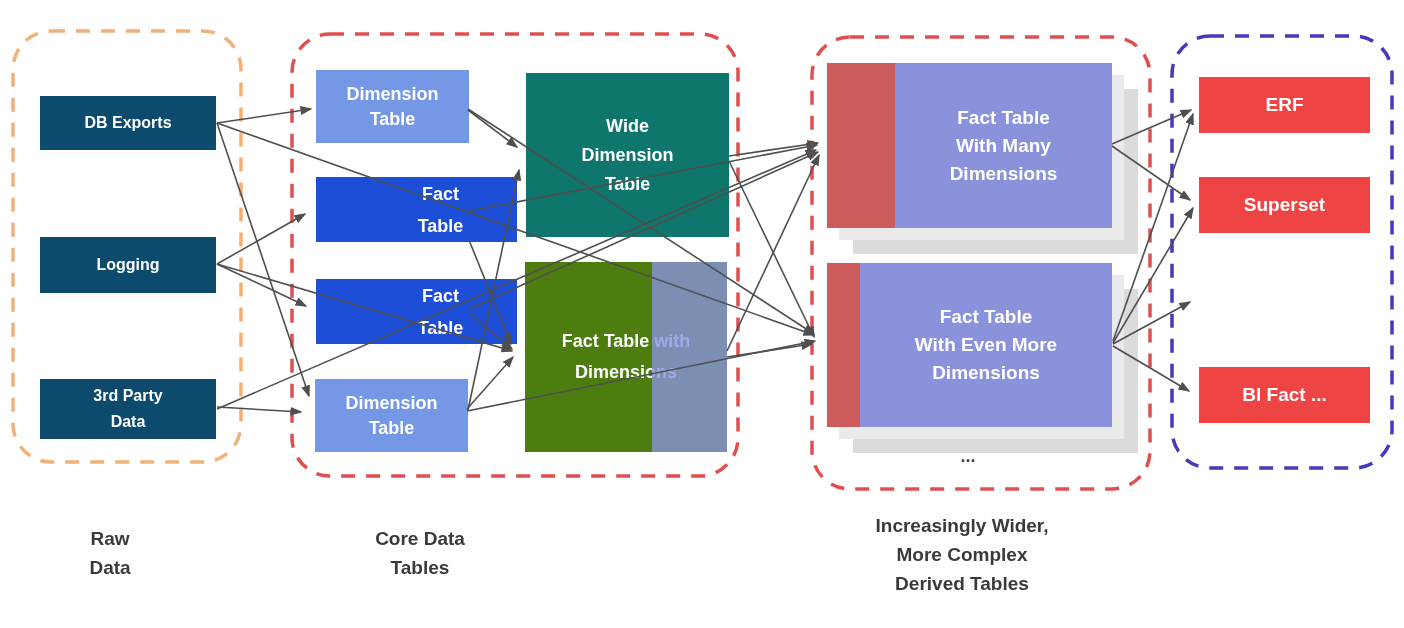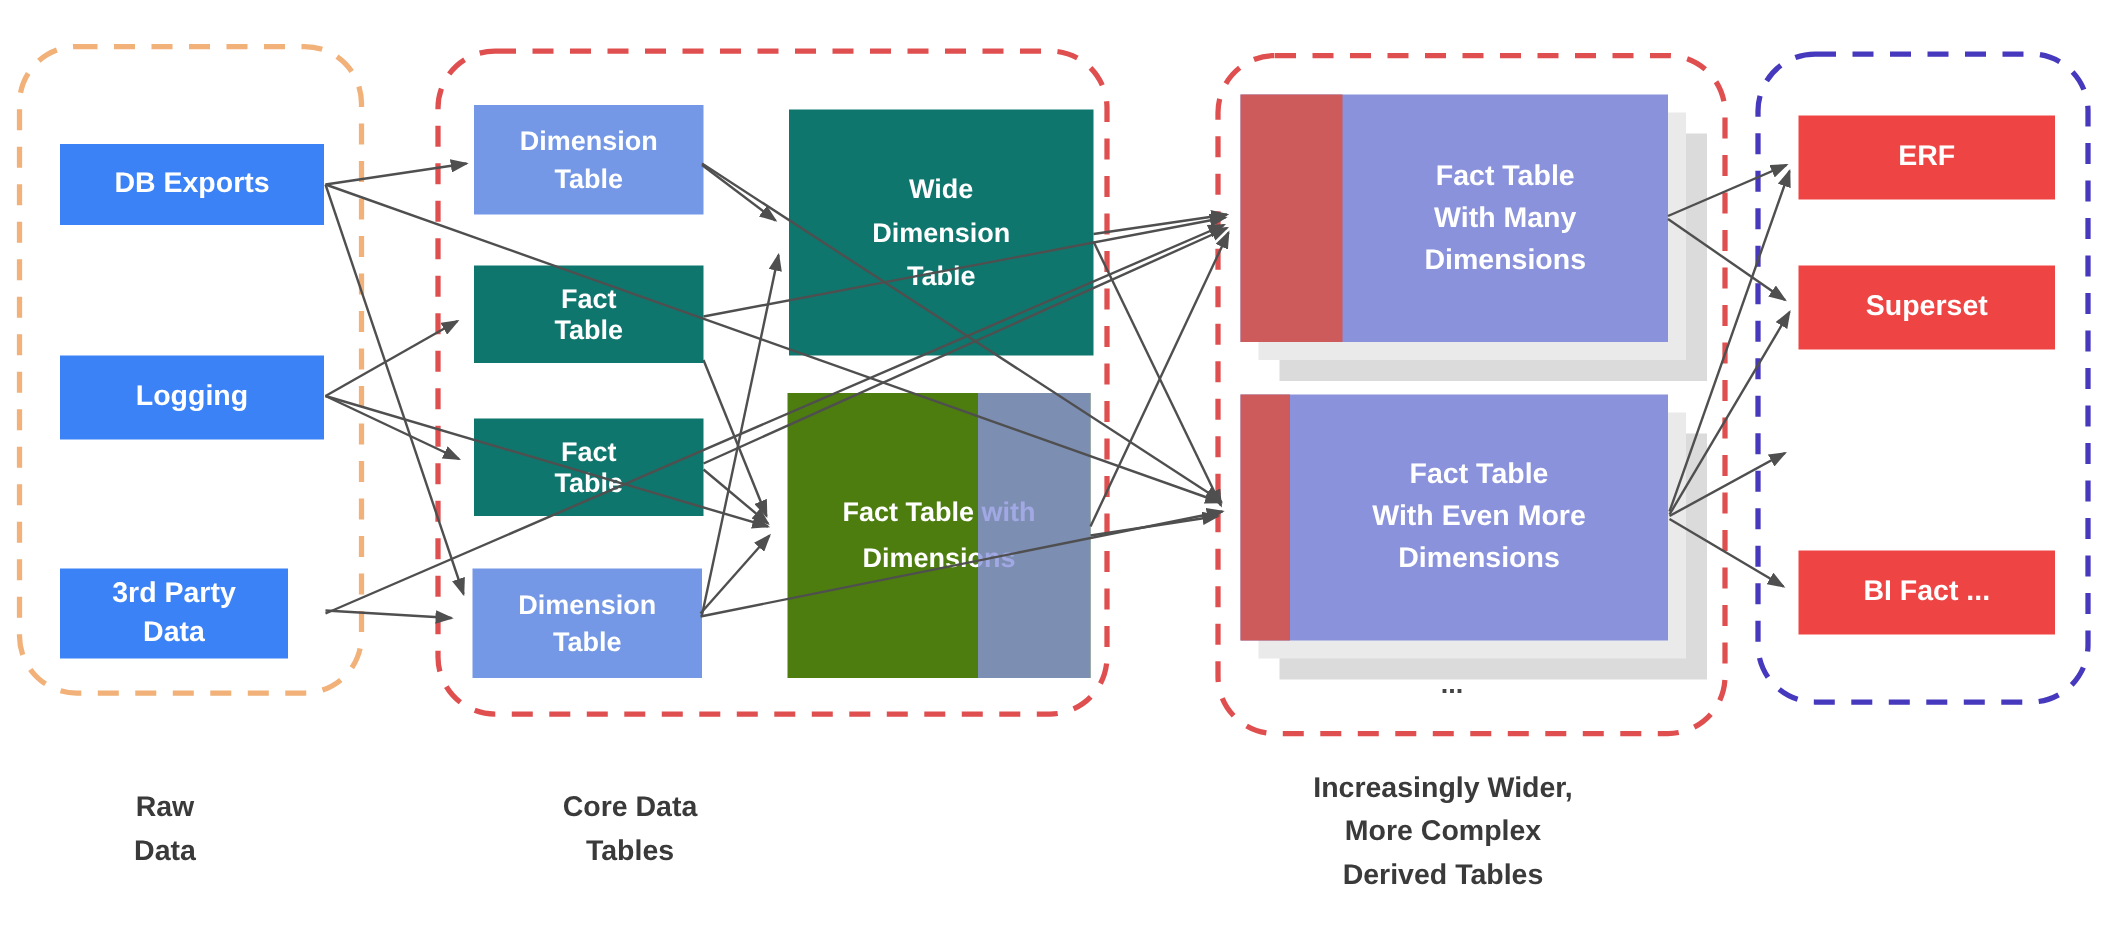--- a/index.html
+++ b/index.html
@@ -5,23 +5,23 @@
   html,body{margin:0;padding:0;background:#ffffff;}
   .canvas{
     position:relative;width:1404px;height:628px;background:#ffffff;overflow:hidden;
     font-family:"Liberation Sans", sans-serif;
   }
   .box{
     position:absolute;display:flex;align-items:center;justify-content:center;
     text-align:center;color:#ffffff;font-weight:700;
   }
   .lbl{white-space:pre-line;display:block;}
-  .src{background:#3b82f6;font-size:19px;line-height:26px;}
+  .src{background:#0c4a6e;font-size:16px;line-height:26px;}
   .dim{background:#7498E6;font-size:18px;line-height:25px;}
-  .fact{background:#0f766e;font-size:18px;line-height:21px;}
+  .fact{background:#1d4ed8;font-size:18px;line-height:32px;padding-left:48px;}
   .widedim{background:#0f766e;font-size:18px;line-height:29px;}
   .ftwd{background:#4d7c0f;font-size:18px;line-height:31px;}
   .ftwd-overlay{
     position:absolute;top:0;right:0;width:37%;height:100%;
     background:rgba(138,146,220,0.80);
   }
   .tool{background:#ef4444;font-size:19px;}
   .derived-wrap{position:absolute;}
   .shadow{position:absolute;width:100%;height:100%;}
   .s1{left:12px;top:12px;background:#EAEAEA;}
@@ -44,21 +44,21 @@
 <body>
 
 <div class="canvas">
 
   <div class="box src" style="left:40px;top:96px;width:176px;height:54px">
     <span class="lbl">DB Exports</span>
   </div>
   <div class="box src" style="left:40px;top:237px;width:176px;height:56px">
     <span class="lbl">Logging</span>
   </div>
-  <div class="box src" style="left:40px;top:379px;width:152px;height:60px">
+  <div class="box src" style="left:40px;top:379px;width:176px;height:60px">
     <span class="lbl">3rd Party
 Data</span>
   </div>
 
   <div class="box dim" style="left:316px;top:70px;width:153px;height:73px">
     <span class="lbl">Dimension
 Table</span>
   </div>
   <div class="box fact" style="left:316px;top:177px;width:153px;height:65px">
     <span class="lbl">Fact

